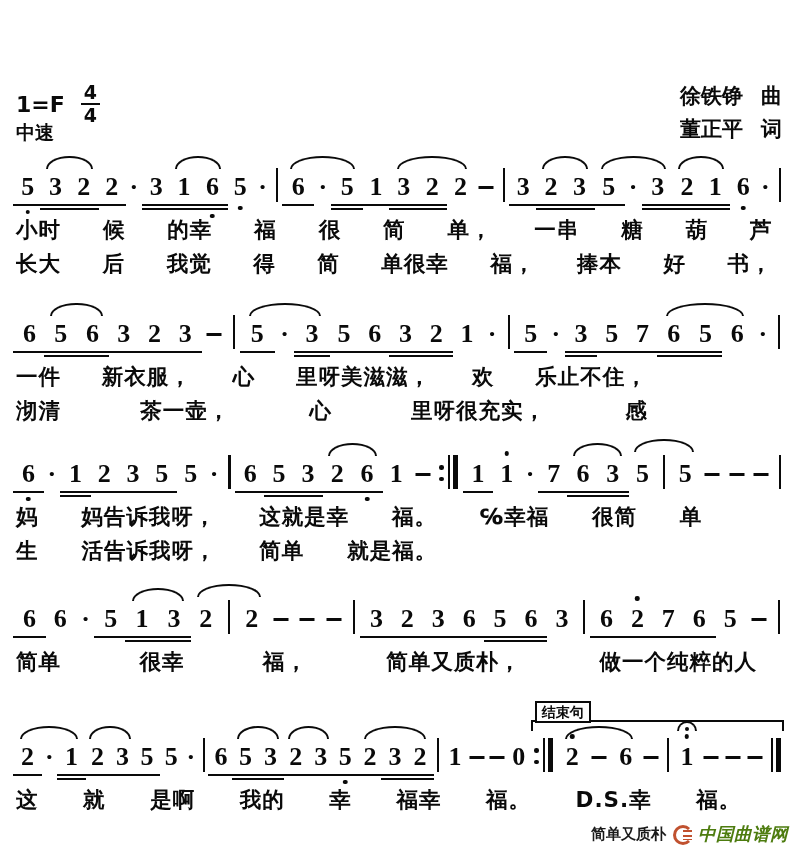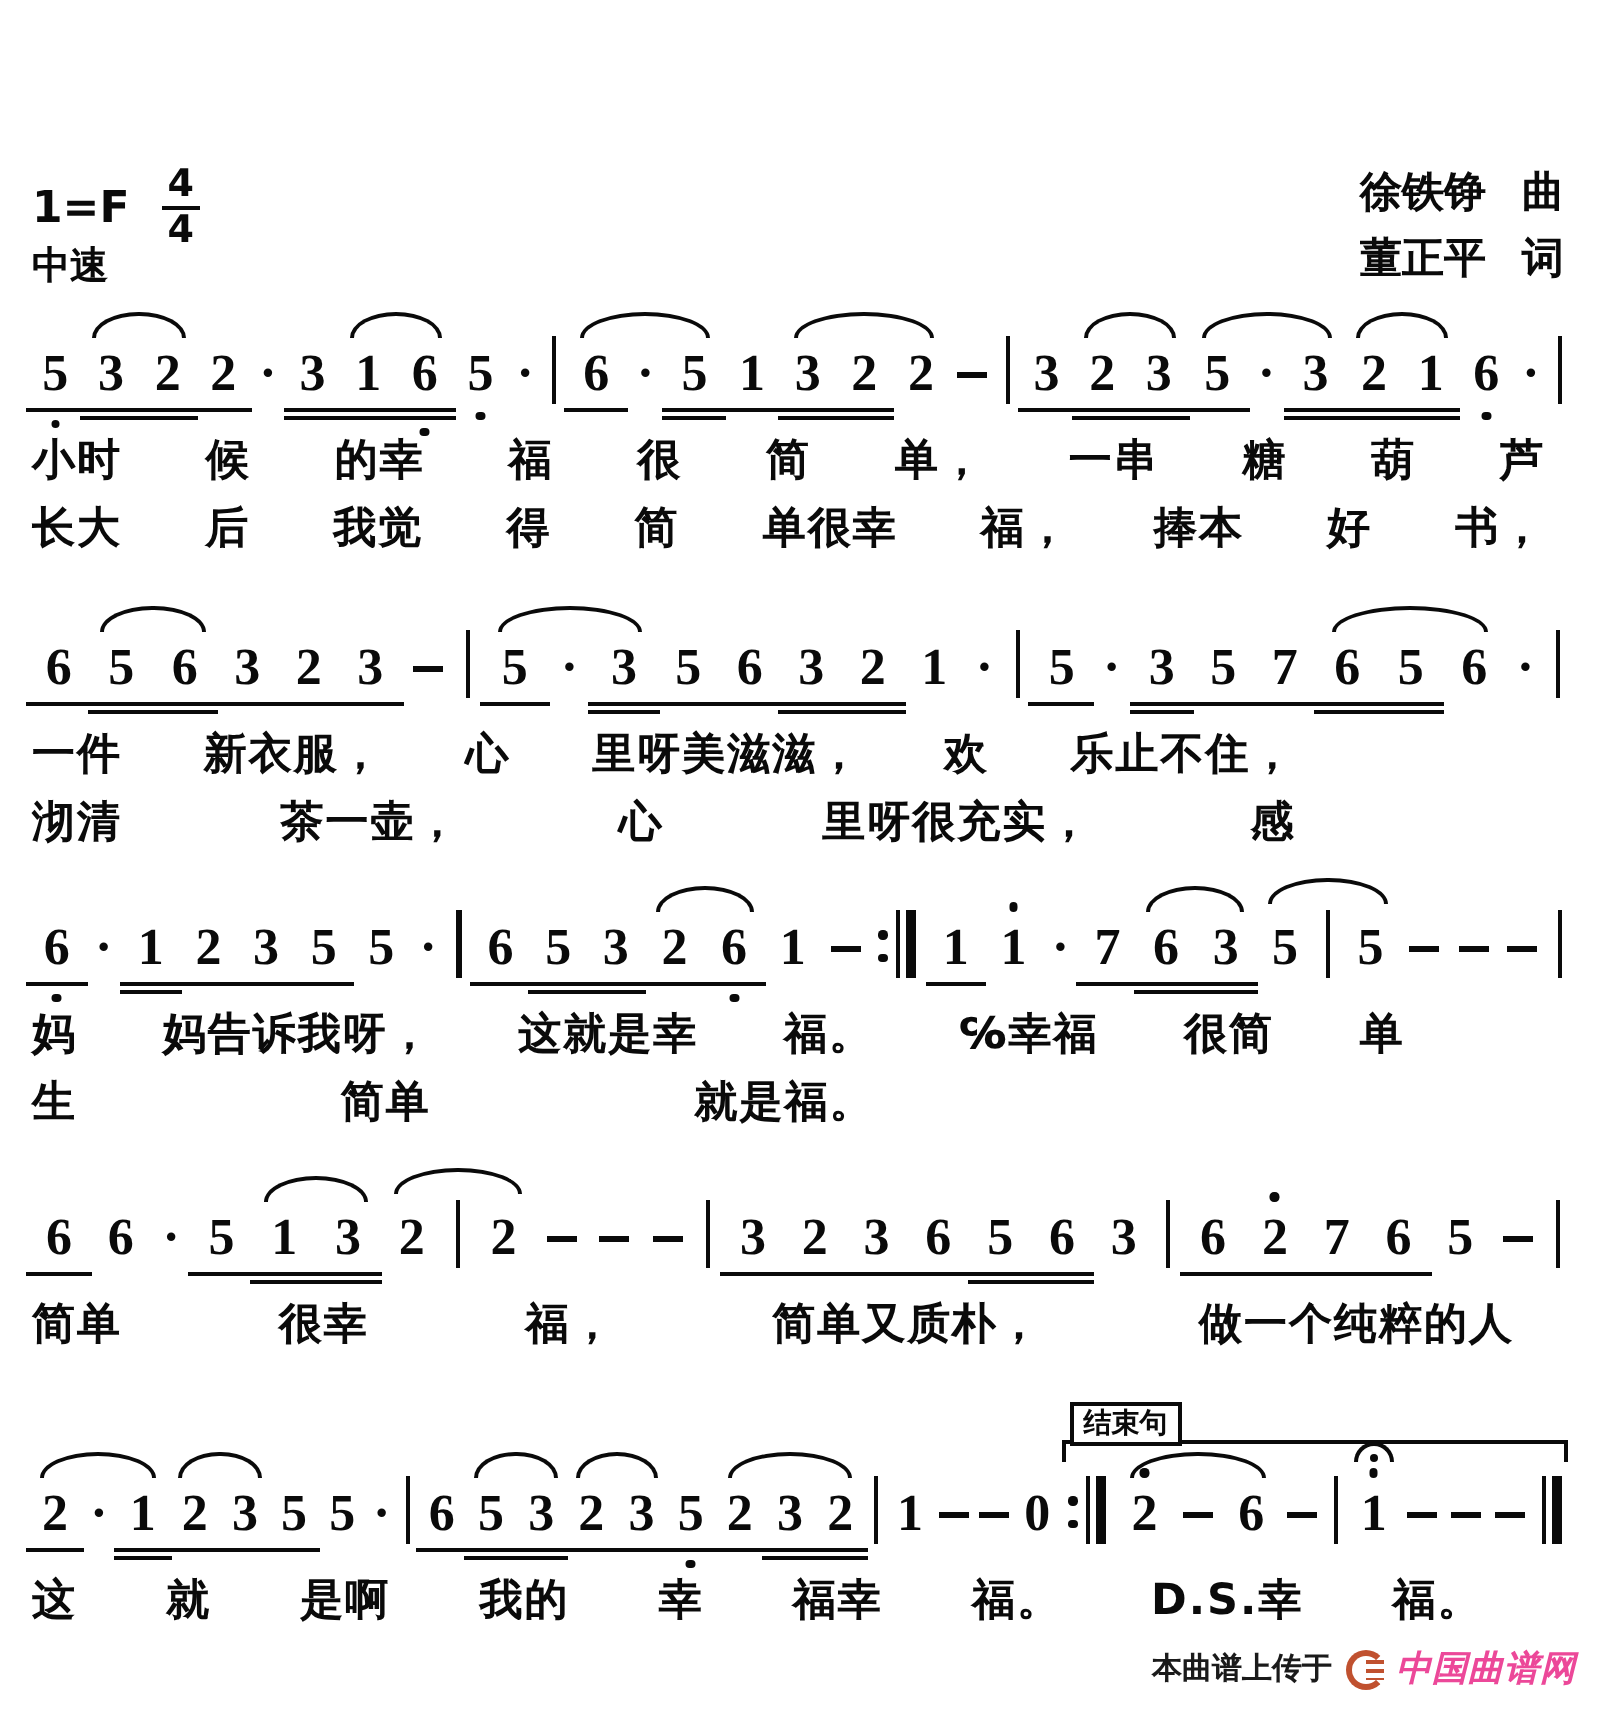--- a/index.html
+++ b/index.html
@@ -59,21 +59,21 @@
   [data-system="4"] .lyr0{width:93%;}
   .seg{letter-spacing:1px;}
   
   .watermark{position:absolute;right:12px;top:822px;display:flex;align-items:center;gap:7px;}
   .wm-prefix{font-size:15px;font-weight:700;color:#1a1a1a;}
   .wm-logo{position:relative;width:18px;height:18px;display:inline-block;}
   .wm-logo::before{content:'';position:absolute;left:0;top:0;width:14px;height:14px;
                    border:3px solid #c0512f;border-right-color:transparent;border-radius:50%;}
   .wm-logo::after{content:'';position:absolute;left:10px;top:5px;width:9px;height:10px;
                   background:repeating-linear-gradient(#c0512f 0 2px,transparent 2px 4.5px);}
-  .wm-site{font-size:17.5px;font-weight:900;color:#ec4899;font-style:italic;letter-spacing:0.5px;}
+  .wm-site{font-size:17.5px;font-weight:900;color:#4d7c0f;font-style:italic;letter-spacing:0.5px;}
 </style>
 </head>
 <body>
 
 <div class="page">
 
   <div class="keyrow">
     <span class="keysig">1=F</span>
     <span class="tsig">
       <b>4</b>
@@ -282,20 +282,21 @@
         <span class="seg">妈</span>
         <span class="seg">妈告诉我呀，</span>
         <span class="seg">这就是幸</span>
         <span class="seg">福。</span>
         <span class="seg">℅幸福</span>
         <span class="seg">很简</span>
         <span class="seg">单</span>
       </div>
       <div class="lyr lyr1">
         <span class="seg">生</span>
+        <span class="seg">活告诉我呀，</span>
         <span class="seg">简单</span>
         <span class="seg">就是福。</span>
       </div>
     </section>
   <section class="sys s3" data-system="3">
       <div class="music-row">
         <span class="tok" style="flex: 1 0 auto;"><b class="nch">6</b><i class="ul" style="bottom: -4px;"></i></span>
         <span class="tok" style="flex: 1 0 auto;"><b class="nch">6</b></span>
         <span class="tok adot" style="flex: 0.6 0 auto;"><b class="nch">·</b></span>
         <span class="tok" style="flex: 1 0 auto;"><b class="nch">5</b><i class="ul" style="bottom: -4px;"></i></span>
@@ -419,17 +420,17 @@
         <span class="seg">我的</span>
         <span class="seg">幸</span>
         <span class="seg">福幸</span>
         <span class="seg">福。</span>
         <span class="seg">D.S.幸</span>
         <span class="seg">福。</span>
       </div>
     </section>
 
   <div class="watermark">
-    <span class="wm-prefix">本曲谱上传于</span>
+    <span class="wm-prefix">简单又质朴</span>
     <i class="wm-logo"></i>
     <span class="wm-site">中国曲谱网</span>
   </div>
 </div>
 
 </body></html>

